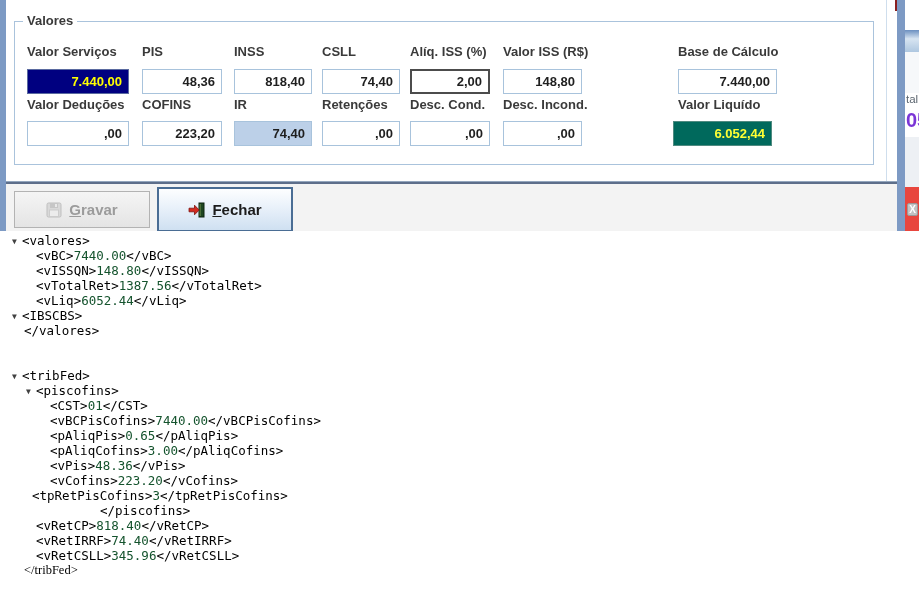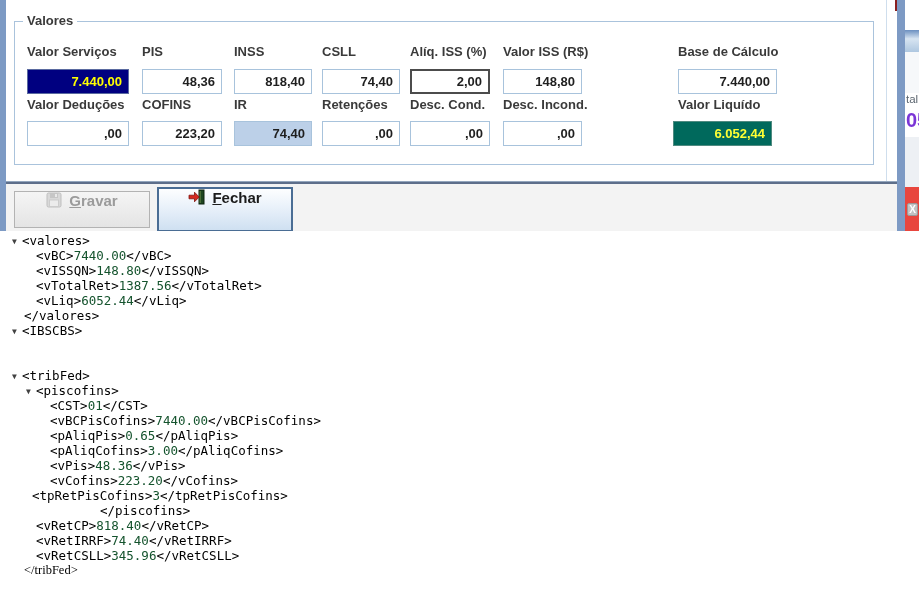--- a/index.html
+++ b/index.html
@@ -36,21 +36,21 @@
   .ffield.navy{background:#000080;color:#ffff00;border-color:#5a6aa0;}
   .ffield.teal{background:#00695c;color:#ffff33;border-color:#4f8a80;}
   .ffield.selected{background:#bcd0e8;}
   .ffield.focused{border:2px solid #4c4c4c;line-height:21px;}
   .dialog-sep{
     position:absolute;left:0;top:181px;width:891px;height:3px;
     background:#5d6e8a;border-top:1px solid #93a6bd;box-sizing:border-box;
   }
   .button-bar{position:absolute;left:0;top:184px;width:891px;height:47px;background:#f3f3f3;}
   .btn{
-    position:absolute;display:flex;justify-content:center;
+    position:absolute;display:flex;align-items:center;justify-content:center;
     box-sizing:border-box;font-size:15px;font-weight:bold;gap:7px;cursor:default;
   }
   .btn-gravar{
     left:8px;top:7px;width:136px;height:37px;
     background:linear-gradient(#f5f5f5,#e4e4e4);
     border:1px solid #b3b3b3;color:#9b9b9b;
   }
   .btn-fechar{
     left:151px;top:3px;width:136px;height:45px;
     background:linear-gradient(#fdfeff,#e9f1fa 45%,#cfe0f1);
@@ -167,22 +167,22 @@
   </div>
 </div>
 
 <div class="xml-area">
   <div>
       <div class="xline" style="padding-left: 12px;"><span class="xarrow">▼</span><span class="xtag">&lt;valores&gt;</span></div>
       <div class="xline" style="padding-left: 36px;"><span class="xtag">&lt;vBC&gt;</span><span class="xtext">7440.00</span><span class="xtag">&lt;/vBC&gt;</span></div>
       <div class="xline" style="padding-left: 36px;"><span class="xtag">&lt;vISSQN&gt;</span><span class="xtext">148.80</span><span class="xtag">&lt;/vISSQN&gt;</span></div>
       <div class="xline" style="padding-left: 36px;"><span class="xtag">&lt;vTotalRet&gt;</span><span class="xtext">1387.56</span><span class="xtag">&lt;/vTotalRet&gt;</span></div>
       <div class="xline" style="padding-left: 36px;"><span class="xtag">&lt;vLiq&gt;</span><span class="xtext">6052.44</span><span class="xtag">&lt;/vLiq&gt;</span></div>
+      <div class="xline" style="padding-left: 12px;"><span class="xarrow">▼</span><span class="xtag">&lt;IBSCBS&gt;</span></div>
       <div class="xline" style="padding-left: 24px;"><span class="xtag">&lt;/valores&gt;</span></div>
-      <div class="xline" style="padding-left: 12px;"><span class="xarrow">▼</span><span class="xtag">&lt;IBSCBS&gt;</span></div>
       <div class="xline" style="padding-left: 0px;"></div>
       <div class="xline" style="padding-left: 0px;"></div>
       <div class="xline" style="padding-left: 12px;"><span class="xarrow">▼</span><span class="xtag">&lt;tribFed&gt;</span></div>
       <div class="xline" style="padding-left: 26px;"><span class="xarrow">▼</span><span class="xtag">&lt;piscofins&gt;</span></div>
       <div class="xline" style="padding-left: 50px;"><span class="xtag">&lt;CST&gt;</span><span class="xtext">01</span><span class="xtag">&lt;/CST&gt;</span></div>
       <div class="xline" style="padding-left: 50px;"><span class="xtag">&lt;vBCPisCofins&gt;</span><span class="xtext">7440.00</span><span class="xtag">&lt;/vBCPisCofins&gt;</span></div>
       <div class="xline" style="padding-left: 50px;"><span class="xtag">&lt;pAliqPis&gt;</span><span class="xtext">0.65</span><span class="xtag">&lt;/pAliqPis&gt;</span></div>
       <div class="xline" style="padding-left: 50px;"><span class="xtag">&lt;pAliqCofins&gt;</span><span class="xtext">3.00</span><span class="xtag">&lt;/pAliqCofins&gt;</span></div>
       <div class="xline" style="padding-left: 50px;"><span class="xtag">&lt;vPis&gt;</span><span class="xtext">48.36</span><span class="xtag">&lt;/vPis&gt;</span></div>
       <div class="xline" style="padding-left: 50px;"><span class="xtag">&lt;vCofins&gt;</span><span class="xtext">223.20</span><span class="xtag">&lt;/vCofins&gt;</span></div>

